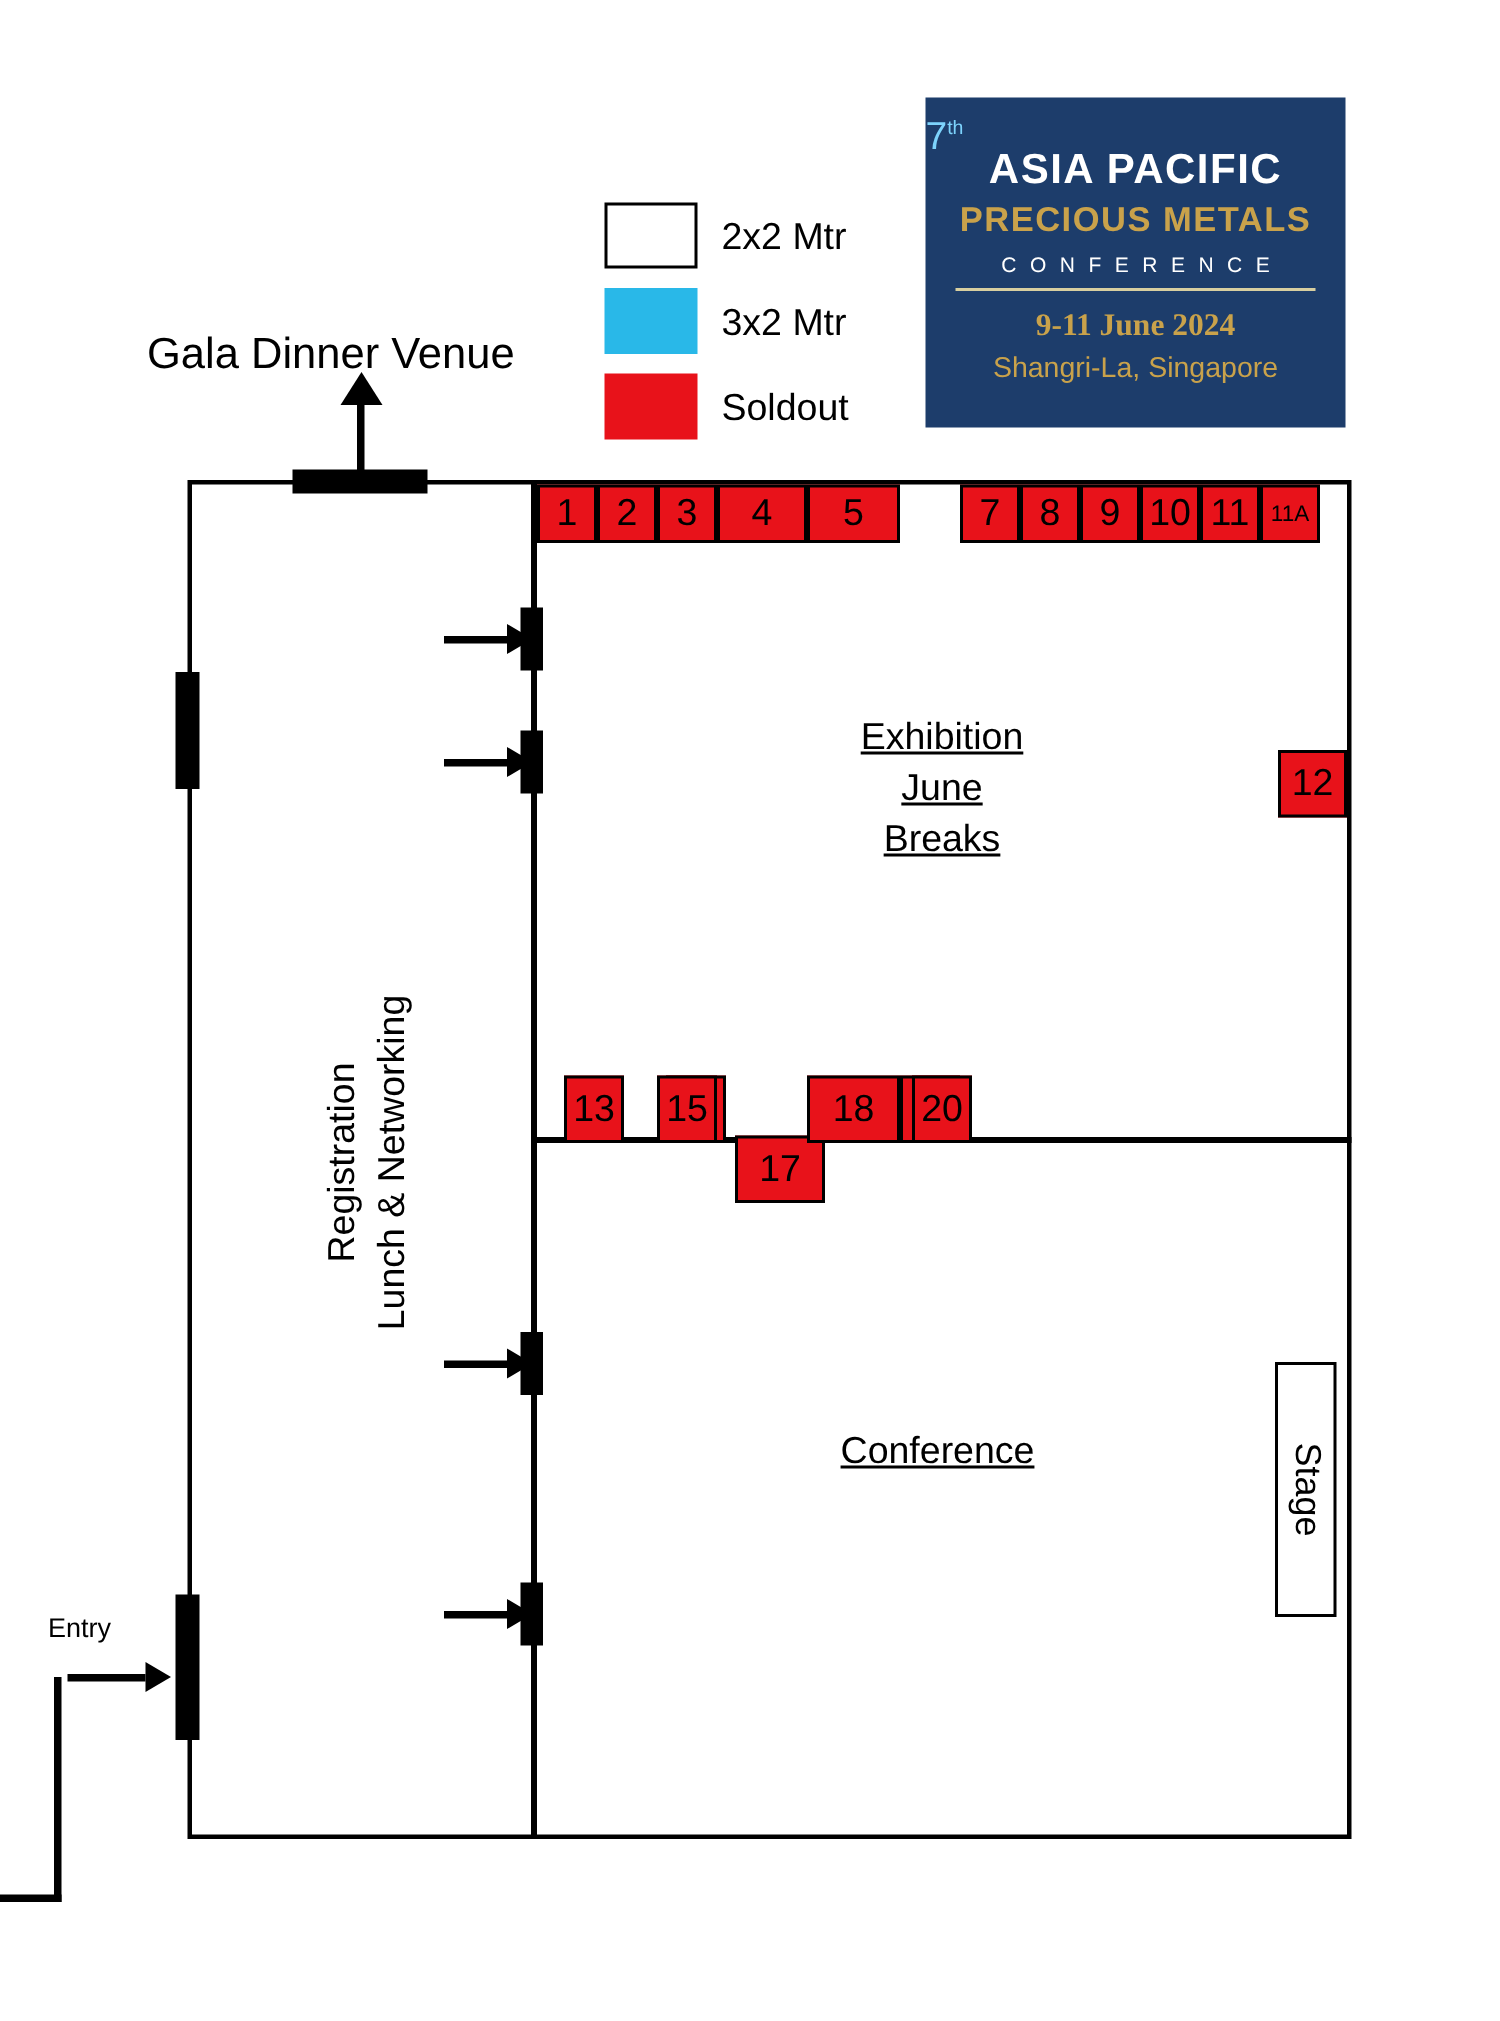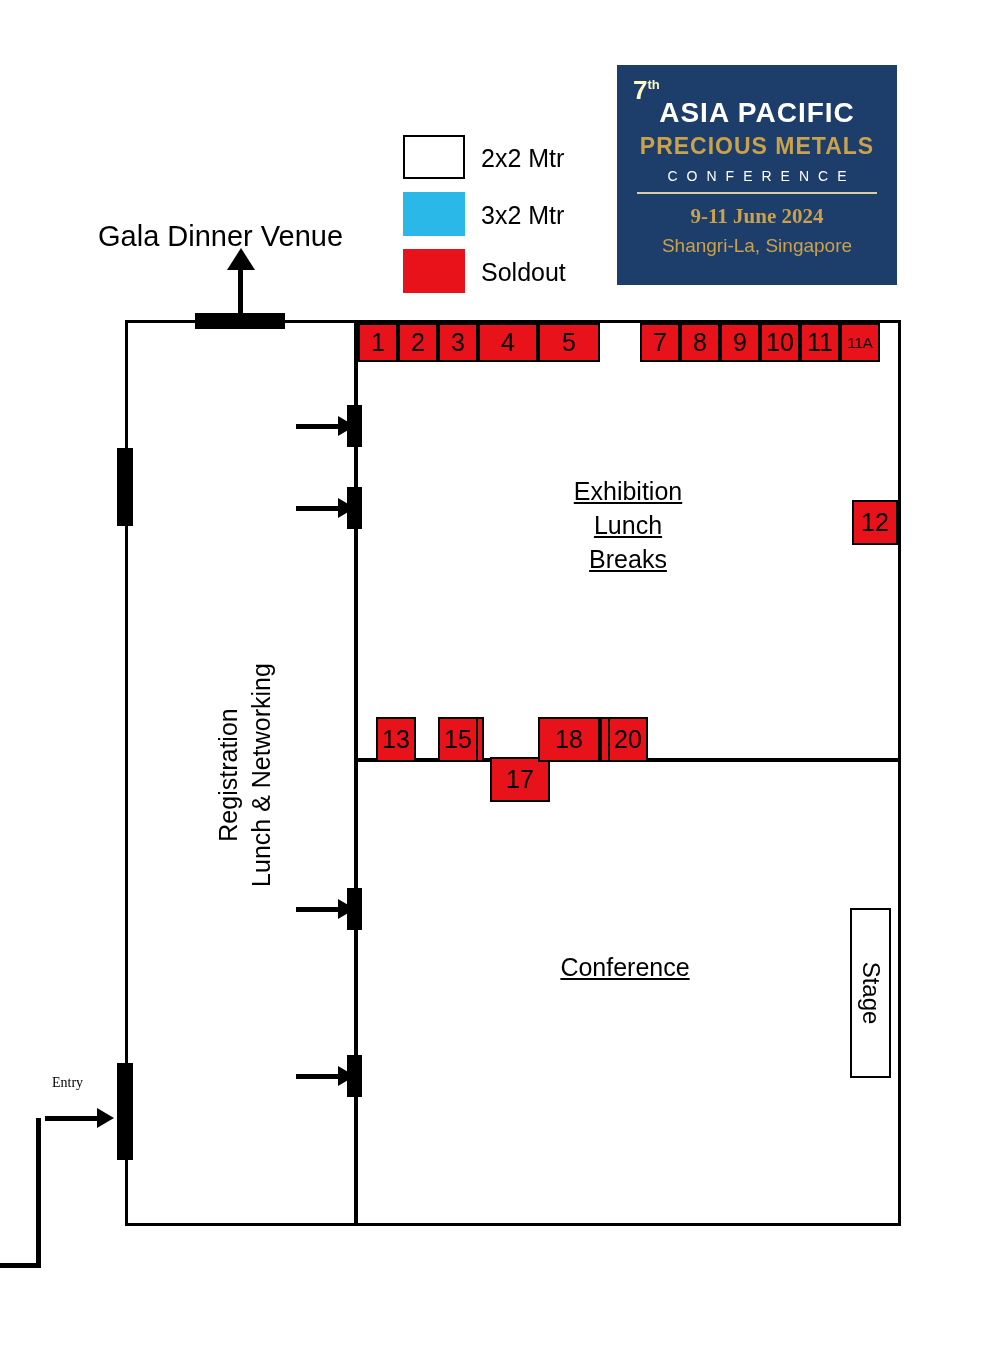--- a/index.html
+++ b/index.html
@@ -32,38 +32,38 @@
                 font-size:24px; white-space:nowrap; }
 
   
   .big-label { font-size:25px; text-align:center;text-decoration:underline; }
   .gala-label { left:98px; top:220px; font-size:29px; }
   .exhibition-label { left:518px; top:474px; width:220px; line-height:34px; }
   .conference-label { left:535px; top:953px; width:180px; }
   .registration-label { left:95px; top:742px; width:300px; height:66px;
                         transform:rotate(-90deg); text-align:center;
                         font-size:25px; line-height:33px; }
-  .entry-label { left:52px; top:1075px; font-size:14px;font-family:Liberation Serif, serif; }
+  .entry-label { left:32px; top:1075px; font-size:18px; }
 
   
   .legend-swatch { width:62px; height:44px; }
   .legend-label { font-size:25px; }
 
   
   .shaft-h { height:5px; background:#000; }
   .shaft-v { width:5px; background:#000; }
   .head-right { width:0; height:0; border-top:10px solid transparent;
                 border-bottom:10px solid transparent; border-left:17px solid #000; }
   .head-up { width:0; height:0; border-left:14px solid transparent;
              border-right:14px solid transparent; border-bottom:22px solid #000; }
 
   
   .logo { left:617px; top:65px; width:280px; height:220px; background:#1d3d6b;
           display:flex; flex-direction:column; align-items:center; padding-top:10px; }
-  .logo-seven { align-self:flex-start; margin-left:16px; color:#fef9c3; font-size:26px; font-weight:bold; height:26px; }
+  .logo-seven { align-self:flex-start; color:#7dd3fc; font-size:26px; font-weight:normal; height:26px; }
   .logo-seven sup { font-size:13px; }
   .logo-line1 { color:#fff; font-size:28px; font-weight:bold; letter-spacing:1px; margin-top:-4px; }
   .logo-line2 { color:#c9a24b; font-size:23px; font-weight:bold; letter-spacing:1px; margin-top:4px; }
   .logo-line3 { color:#fff; font-size:14px; letter-spacing:9px; margin-top:8px; margin-left:9px; }
   .logo-rule { width:240px; height:2px; background:#d8cfa0; margin-top:8px; }
   .logo-dates { color:#c9a24b; font-size:21px; font-weight:bold; margin-top:10px;font-family:Liberation Serif, serif; }
   .logo-venue { color:#c9a24b; font-size:19px; margin-top:6px; }
 </style>
 </head>
 <body>
@@ -124,21 +124,21 @@
   <div class="booth top" style="left:680px; width:40px;">8</div>
   <div class="booth top" style="left:720px; width:40px;">9</div>
   <div class="booth top" style="left:760px; width:40px;">10</div>
   <div class="booth top" style="left:800px; width:40px;">11</div>
   <div class="booth top small-label" style="left:840px; width:40px;">11A</div>
 
   <div class="booth" style="left:852px; top:500px; width:46px; height:45px;">12</div>
 
   <div class="abs big-label exhibition-label">
     <div>Exhibition</div>
-    <div>Lunch</div>
+    <div>June</div>
     <div>Breaks</div>
   </div>
 
 
   <div class="booth mid" style="left:376px; width:40px;">13</div>
   <div class="booth mid" style="left:420px; width:40px;margin-left:24px;">14</div>
   <div class="booth mid" style="left:438px; width:40px;">15</div>
   <div class="booth mid" style="left:490px; width:60px;margin-top:40px;">17</div>
   <div class="booth mid" style="left:538px; width:62px;">18</div>
   <div class="booth mid" style="left:600px; width:40px;">19</div>

